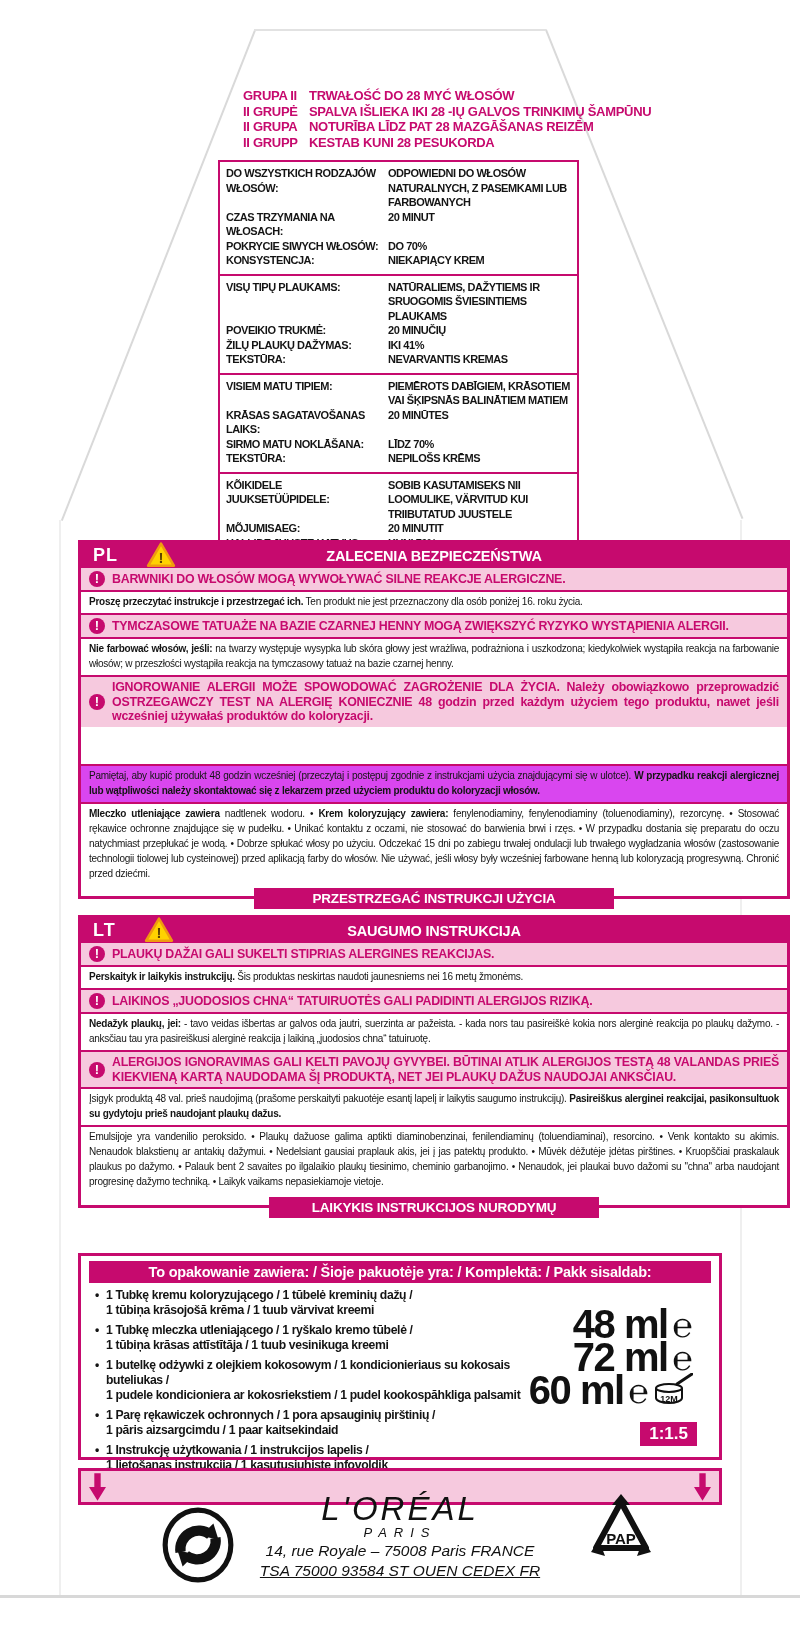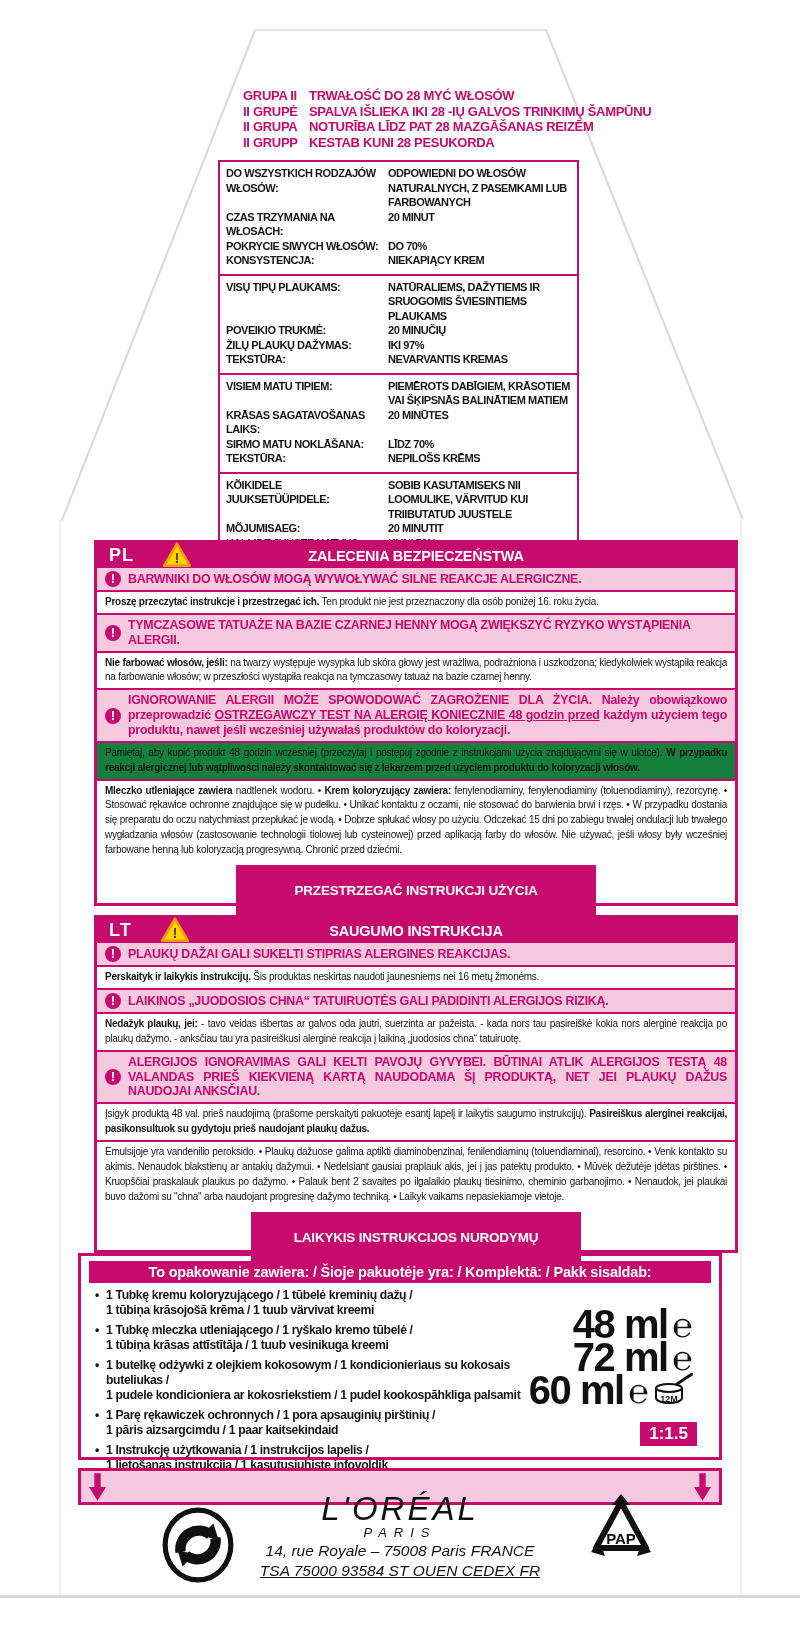--- a/index.html
+++ b/index.html
@@ -20,40 +20,40 @@
 
   
   .spec-table{position:absolute;left:218px;top:160px;width:361px;border:2.5px solid #c60a6e;
               background:#fff;box-sizing:border-box;}
   .spec-sec{padding:4px 5px 6px 6px;}
   .spec-sec + .spec-sec{border-top:2.5px solid #c60a6e;}
   .spec-row{display:grid;grid-template-columns:158px 1fr;column-gap:4px;}
   .sl,.sv{font-weight:bold;font-size:11px;line-height:14.5px;letter-spacing:-0.45px;color:#141414;}
 
   
-  .safety{position:absolute;left:94px;width:644px;border:3px solid #c60a6e;background:#fff;
+  .safety{position:absolute;left:78px;width:712px;border:3px solid #c60a6e;background:#fff;
           box-sizing:border-box;}
   .sbar{background:#c60a6e;height:25px;position:relative;display:flex;align-items:center;}
   .lang{color:#fff;font-weight:bold;font-size:18px;letter-spacing:1px;margin-left:12px;z-index:2;}
   .tri{margin-left:28px;margin-top:-3px;z-index:2;}
   .stitle{position:absolute;left:0;right:0;text-align:center;color:#fff;font-weight:bold;
           font-size:14.5px;letter-spacing:-0.2px;}
   .blk{padding:3px 8px;}
   .blk + .blk{border-top:2px solid #c60a6e;}
   .band{background:#f6c9de;display:flex;align-items:center;gap:7px;}
-  .band-light{background:#15803d;}
+  .band-light{background:#d946ef;margin-top:37px;}
   .btxt{color:#c60a6e;font-weight:bold;font-size:12.4px;line-height:14.8px;letter-spacing:-0.25px;}
   .just{text-align:justify;}
   .bang{width:16px;height:16px;border-radius:50%;background:#c60a6e;color:#fff;flex:none;
         font-weight:bold;font-size:13px;line-height:16px;text-align:center;}
   .plain{font-size:10px;line-height:14.9px;text-align:justify;letter-spacing:-0.25px;color:#141414;}
   .b{font-weight:bold;}
-  .u{text-decoration:underline;}
+  .u{}
   .bar-straddle{position:relative;z-index:3;background:#c60a6e;color:#fff;font-weight:bold;
-        text-align:center;font-size:13.5px;letter-spacing:-0.2px;padding:18px 0;
+        text-align:center;font-size:13.5px;letter-spacing:-0.2px;padding:3px 0;
         width:360px;margin:4px auto -13px auto;}
   .bar-straddle.narrow{width:330px;text-align:center;}
 
   
   .contents{position:absolute;left:78px;top:1253px;width:644px;border:3px solid #c60a6e;
             background:#fff;box-sizing:border-box;height:207px;}
   .cbar{background:#c60a6e;color:#fff;font-weight:bold;text-align:center;font-size:14.5px;
         margin:5px 8px;padding:3px 0;letter-spacing:-0.2px;}
   .citems{position:relative;padding:0 10px 8px 14px;height:160px;}
   .citem{display:grid;grid-template-columns:11px 1fr;max-width:450px;margin:4px 0 6px 0;
@@ -134,21 +134,21 @@
       <div class="spec-row">
           <span class="sl">VISŲ TIPŲ PLAUKAMS:</span>
           <span class="sv">NATŪRALIEMS, DAŽYTIEMS IR SRUOGOMIS ŠVIESINTIEMS PLAUKAMS</span>
         </div>
       <div class="spec-row">
           <span class="sl">POVEIKIO TRUKMĖ:</span>
           <span class="sv">20 MINUČIŲ</span>
         </div>
       <div class="spec-row">
           <span class="sl">ŽILŲ PLAUKŲ DAŽYMAS:</span>
-          <span class="sv">IKI 97%</span>
+          <span class="sv">IKI 41%</span>
         </div>
       <div class="spec-row">
           <span class="sl">TEKSTŪRA:</span>
           <span class="sv">NEVARVANTIS KREMAS</span>
         </div>
     </div>
     <div class="spec-sec">
       <div class="spec-row">
           <span class="sl">VISIEM MATU TIPIEM:</span>
           <span class="sv">PIEMĒROTS DABĪGIEM, KRĀSOTIEM VAI ŠĶIPSNĀS BALINĀTIEM MATIEM</span>

